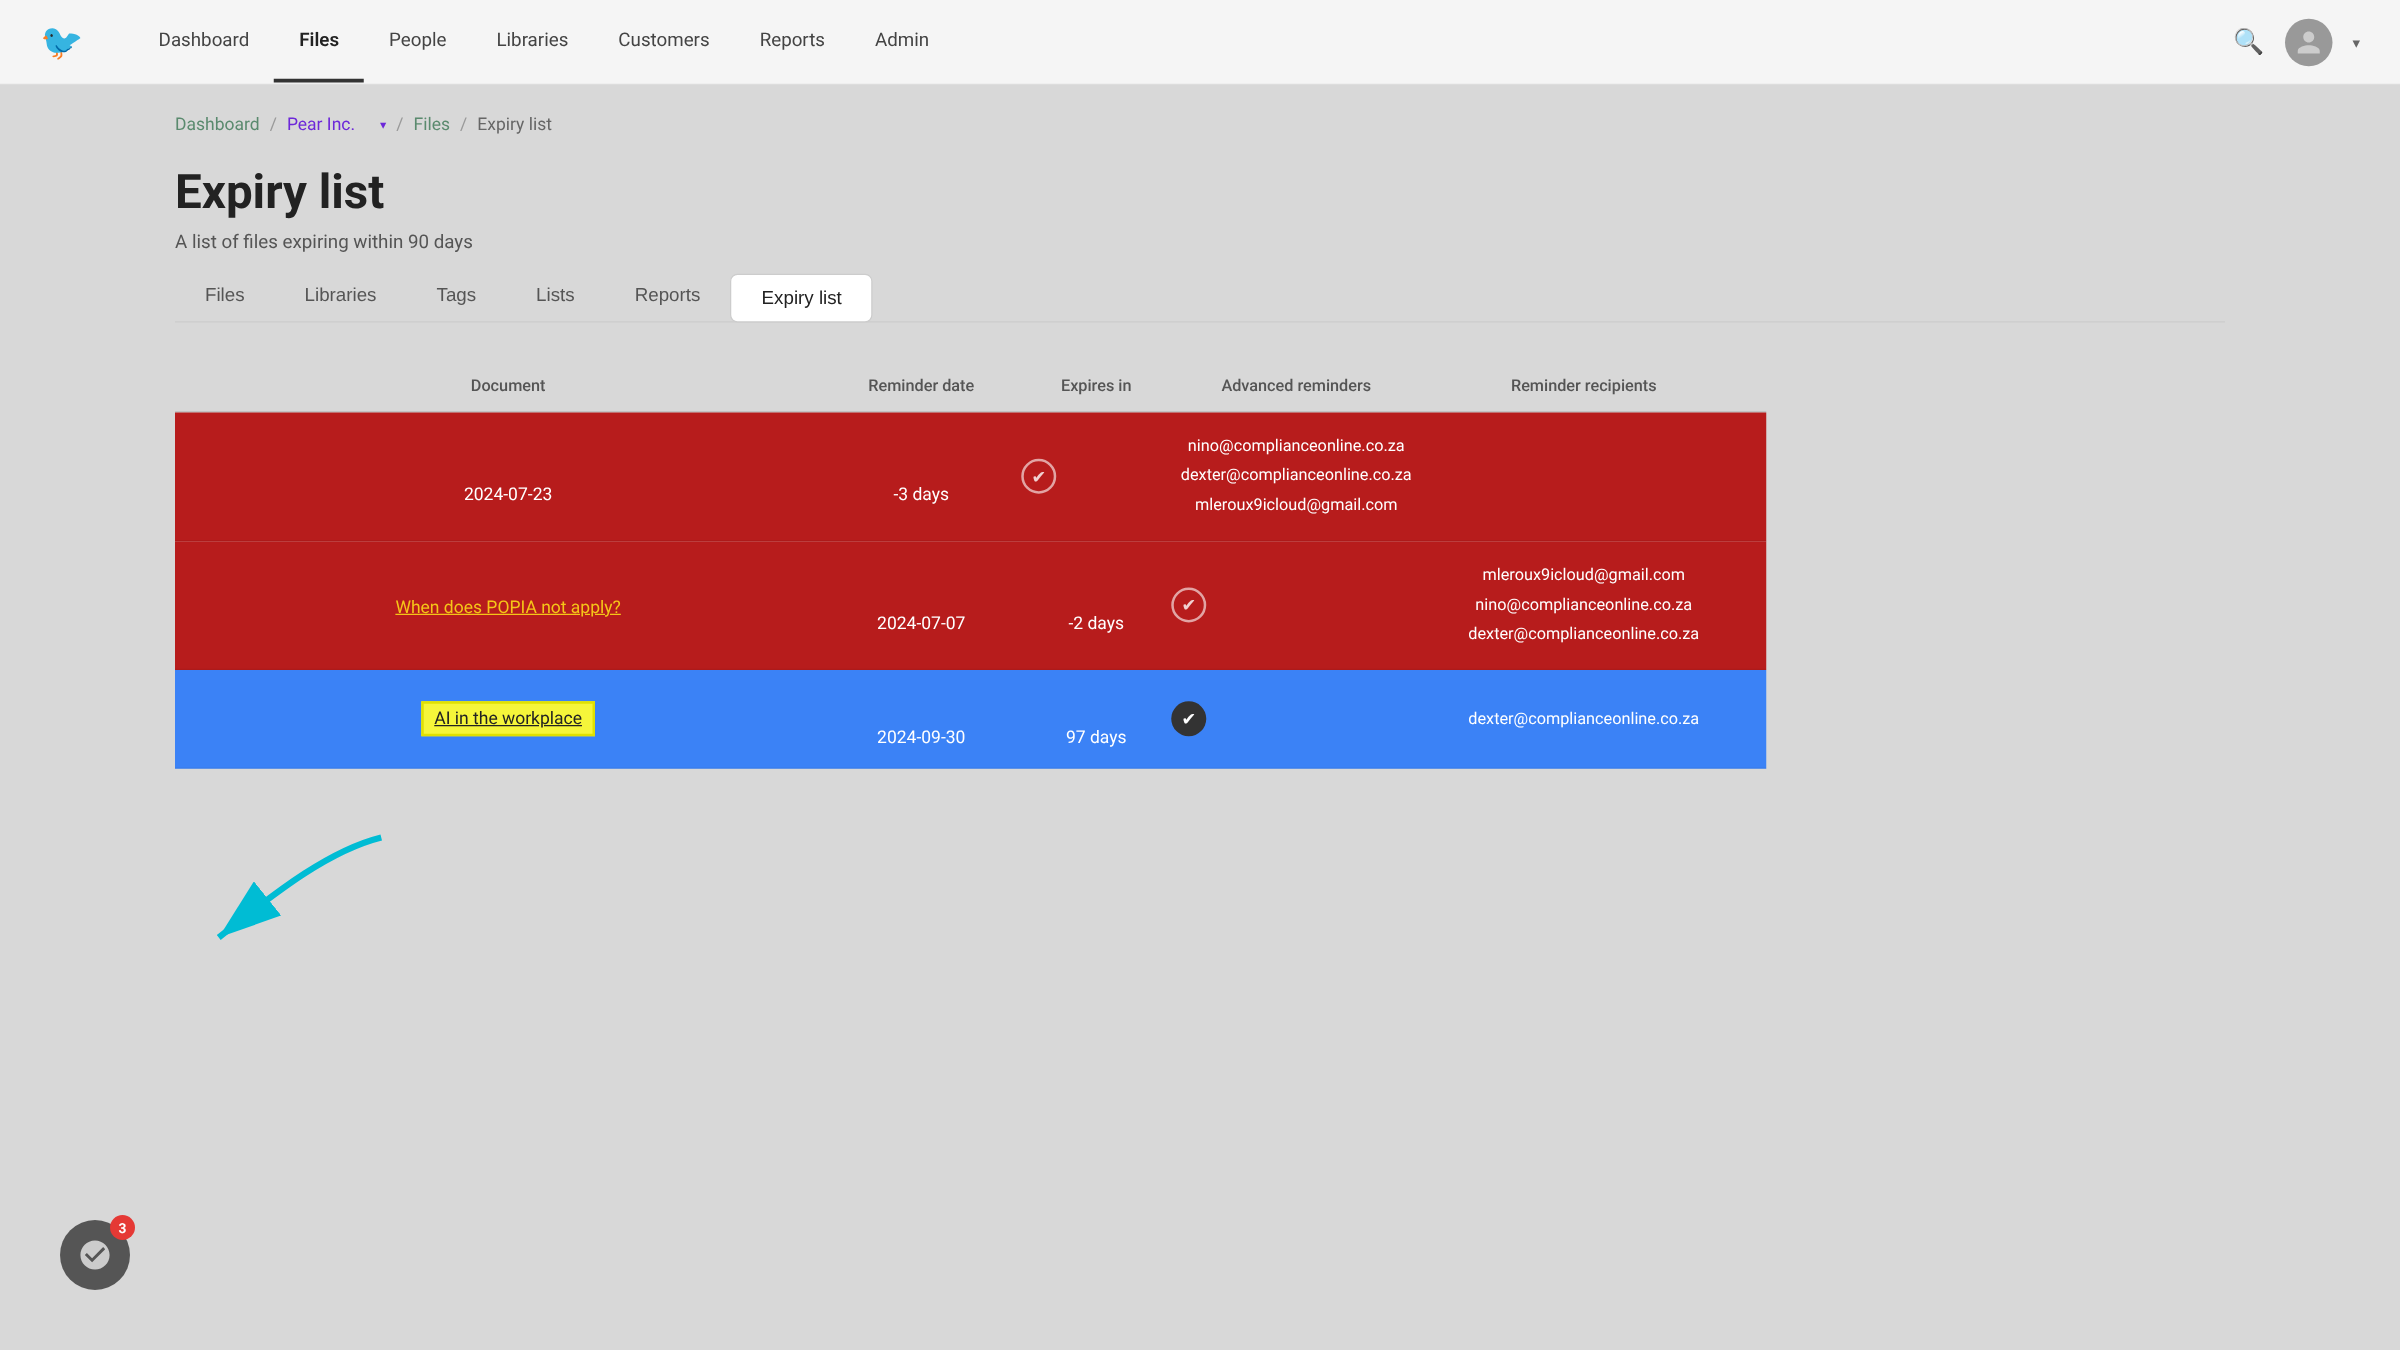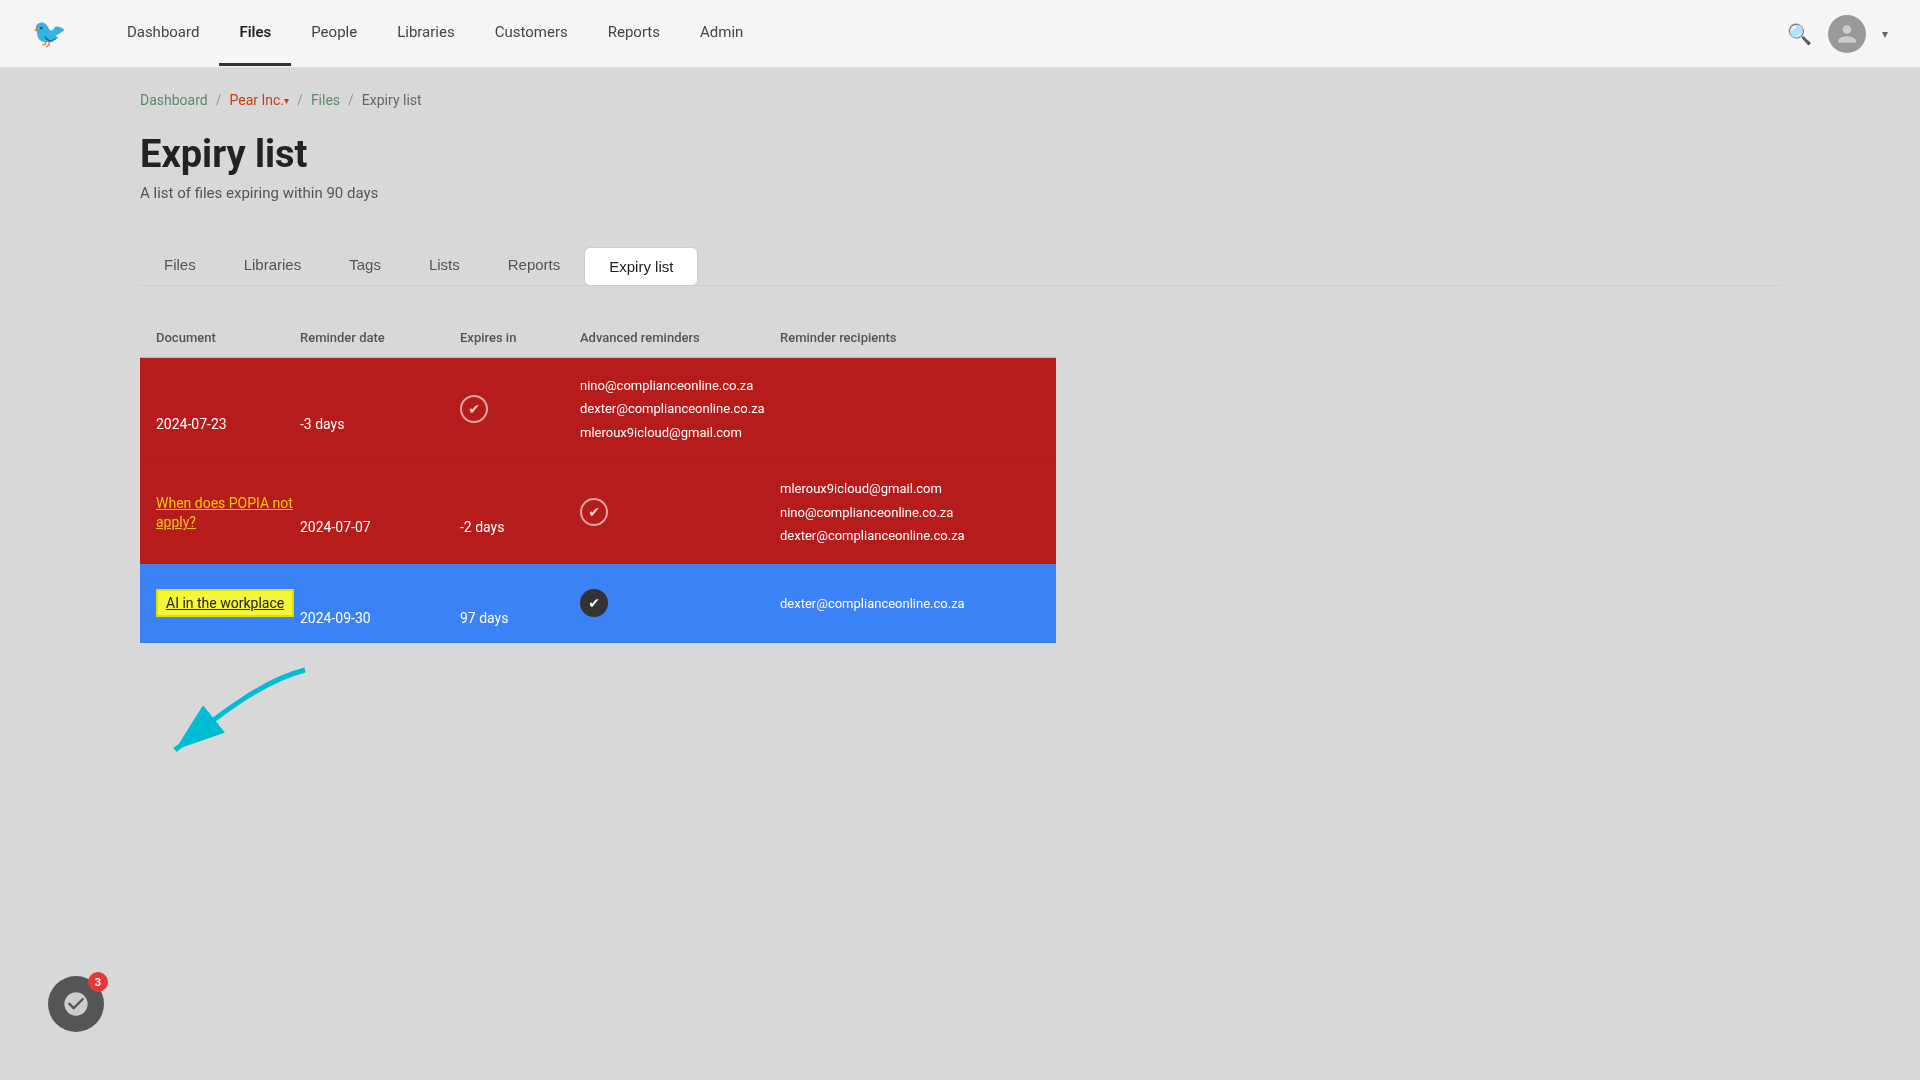--- a/index.html
+++ b/index.html
@@ -86,37 +86,37 @@
     }
     .breadcrumb a {
       color: #5a8a6e;
       text-decoration: none;
       cursor: pointer;
     }
     .breadcrumb .sep { color: #999; }
     .breadcrumb .company {
       display: flex;
       align-items: center;
-      gap: 0;
-      color: #c2410c;
+      gap: 20px;
+      color: #6d28d9;
       cursor: pointer;
     }
     .breadcrumb .company .chevron { font-size: 10px; }
 
     
     .page-title {
       font-size: 38px;
       font-weight: 700;
       color: #222;
       margin-bottom: 8px;
     }
     .page-subtitle {
       font-size: 15px;
       color: #555;
-      margin-bottom: 44px;
+      margin-bottom: 16px;
     }
 
     
     .tabs {
       display: flex;
       align-items: center;
       gap: 0;
       margin-bottom: 32px;
       border-bottom: 1px solid #ccc;
       padding-bottom: 0;
@@ -136,21 +136,22 @@
       border: 1px solid #ccc;
       border-radius: 6px;
       color: #222;
       font-weight: 500;
       border-bottom: 1px solid #ccc;
     }
 
     
     .table-container {
       background: transparent;
-      width: 916px;
+      width: 1273px;
+      text-align: center;
     }
     .table-header {
       display: grid;
       grid-template-columns: 1fr 160px 120px 200px 260px;
       padding: 12px 16px;
       font-size: 13px;
       color: #555;
       font-weight: 500;
       border-bottom: 1px solid #bbb;
     }

